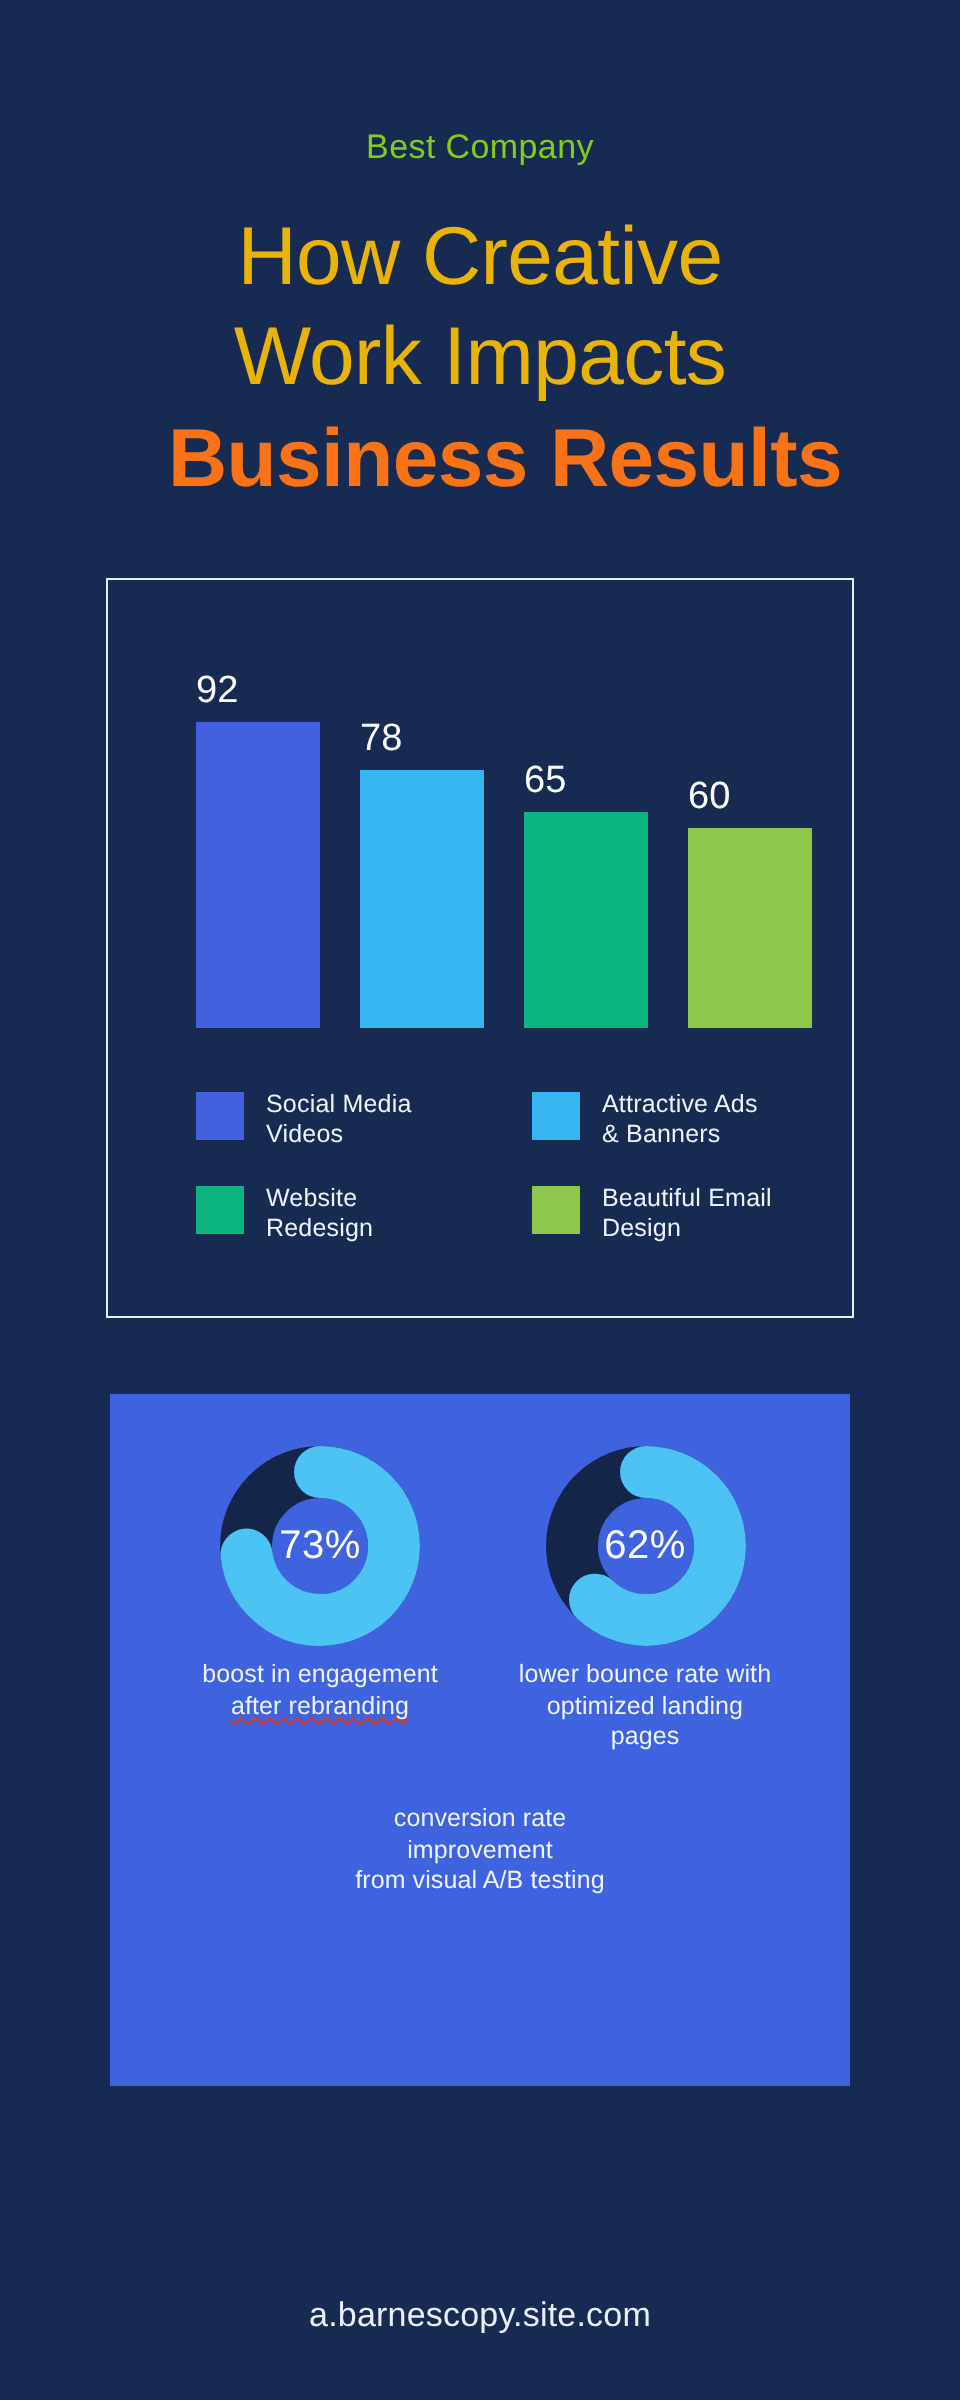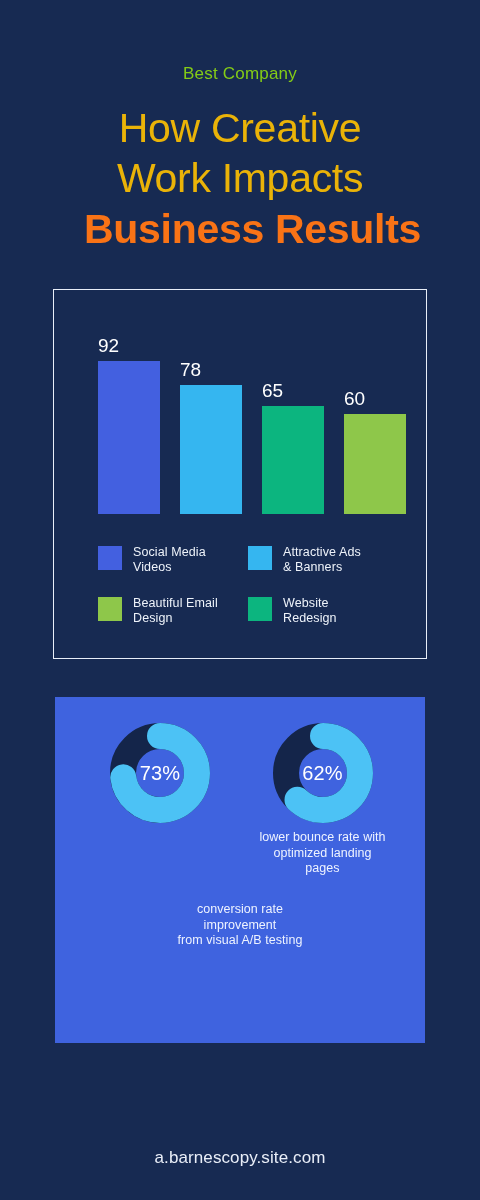--- a/index.html
+++ b/index.html
@@ -44,20 +44,21 @@
   .bar-value {
     position:absolute; left:0; width:100%; 
     color:#ffffff; font-size:19px; font-weight:400;
   }
 
   .legend {
     position:absolute; left:44px; top:255px;
     width:310px;
     display:grid; grid-template-columns:150px 160px;
     grid-row-gap:22px;
+    gap:18px;
   }
   .legend-item { display:flex; align-items:flex-start; }
   .legend-swatch {
     width:24px; height:24px; flex:0 0 24px; margin-right:11px; margin-top:1px;
   }
   .legend-label {
     color:#eef3fa; font-size:12.5px; line-height:14.5px;
     white-space:pre-line; letter-spacing:.1px;
   }
 
@@ -127,41 +128,42 @@
           <span class="legend-swatch" style="background: rgb(67, 96, 224);"></span>
           <span class="legend-label">Social Media
 Videos</span>
         </div>
         <div class="legend-item">
           <span class="legend-swatch" style="background: rgb(53, 182, 240);"></span>
           <span class="legend-label">Attractive Ads
 &amp; Banners</span>
         </div>
         <div class="legend-item">
+          <span class="legend-swatch" style="background: rgb(12, 181, 127);"></span>
+          <span class="legend-label">Website
+Redesign</span>
+        </div>
+        <div class="legend-item">
           <span class="legend-swatch" style="background: rgb(142, 199, 74);"></span>
           <span class="legend-label">Beautiful Email
 Design</span>
-        </div>
-        <div class="legend-item">
-          <span class="legend-swatch" style="background: rgb(12, 181, 127);"></span>
-          <span class="legend-label">Website
-Redesign</span>
         </div>
       </div>
   </div>
 
   <div class="donut-panel" id="donutPanel">
       <div class="donut-cell" style="left: 30px; top: 26px; width: 150px;">
         <div class="donut-wrap">
           <svg width="100" height="100" viewBox="0 0 100 100">
             <circle cx="50" cy="50" r="37" fill="none" stroke="#14254a" stroke-width="26"></circle>
             <circle cx="50" cy="50" r="37" fill="none" stroke="#4cc2f5" stroke-width="26" stroke-linecap="round" stroke-dasharray="169.70883514692062 62.76902121872408" transform="rotate(-90 50 50)"></circle>
           </svg>
           <div class="donut-pct">73%</div>
         </div>
+        <div class="donut-caption">boost in engagement<br><span class="squiggle">after rebranding</span></div>
       </div>
       <div class="donut-cell" style="left: 190px; top: 26px; width: 155px;">
         <div class="donut-wrap">
           <svg width="100" height="100" viewBox="0 0 100 100">
             <circle cx="50" cy="50" r="37" fill="none" stroke="#14254a" stroke-width="26"></circle>
             <circle cx="50" cy="50" r="37" fill="none" stroke="#4cc2f5" stroke-width="26" stroke-linecap="round" stroke-dasharray="144.1362709466997 88.34158541894499" transform="rotate(-90 50 50)"></circle>
           </svg>
           <div class="donut-pct">62%</div>
         </div>
         <div class="donut-caption">lower bounce rate with

